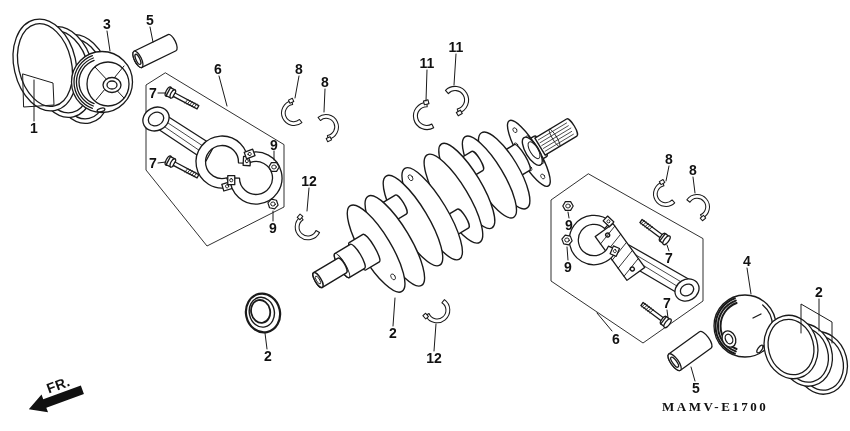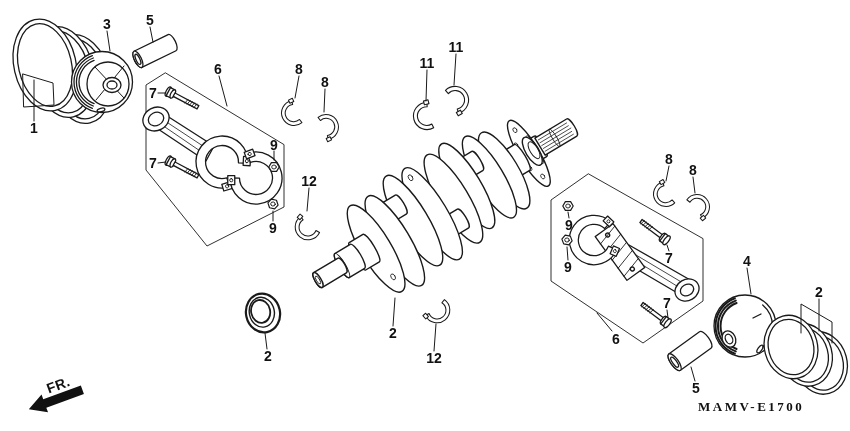--- a/index.html
+++ b/index.html
@@ -2,21 +2,21 @@
 <html><head>
 <meta charset="utf-8">
 <style>
   html,body{margin:0;padding:0;background:#fff;}
   .stage{position:relative;width:850px;height:431px;background:#fff;overflow:hidden;
          font-family:"Liberation Sans",sans-serif;}
   .stage svg{position:absolute;left:0;top:0;}
   .callout{position:absolute;transform:translate(-50%,-50%);
            font:600 14px "Liberation Sans",sans-serif;color:#111;line-height:1;
            white-space:nowrap;}
-  .code{position:absolute;left:698px;top:399px;
+  .code{position:absolute;left:662px;top:399px;
         font:700 13px "Liberation Serif",serif;letter-spacing:2.5px;color:#111;}
   .frtext{font:700 14px "Liberation Sans",sans-serif;letter-spacing:0.5px;}
 </style>
 </head>
 <body>
 
 <div class="stage">
 <svg width="850" height="431" viewBox="0 0 850 431">
   <defs>
     <g id="shell" fill="#fff" stroke="#1a1a1a" stroke-width="1.3">

